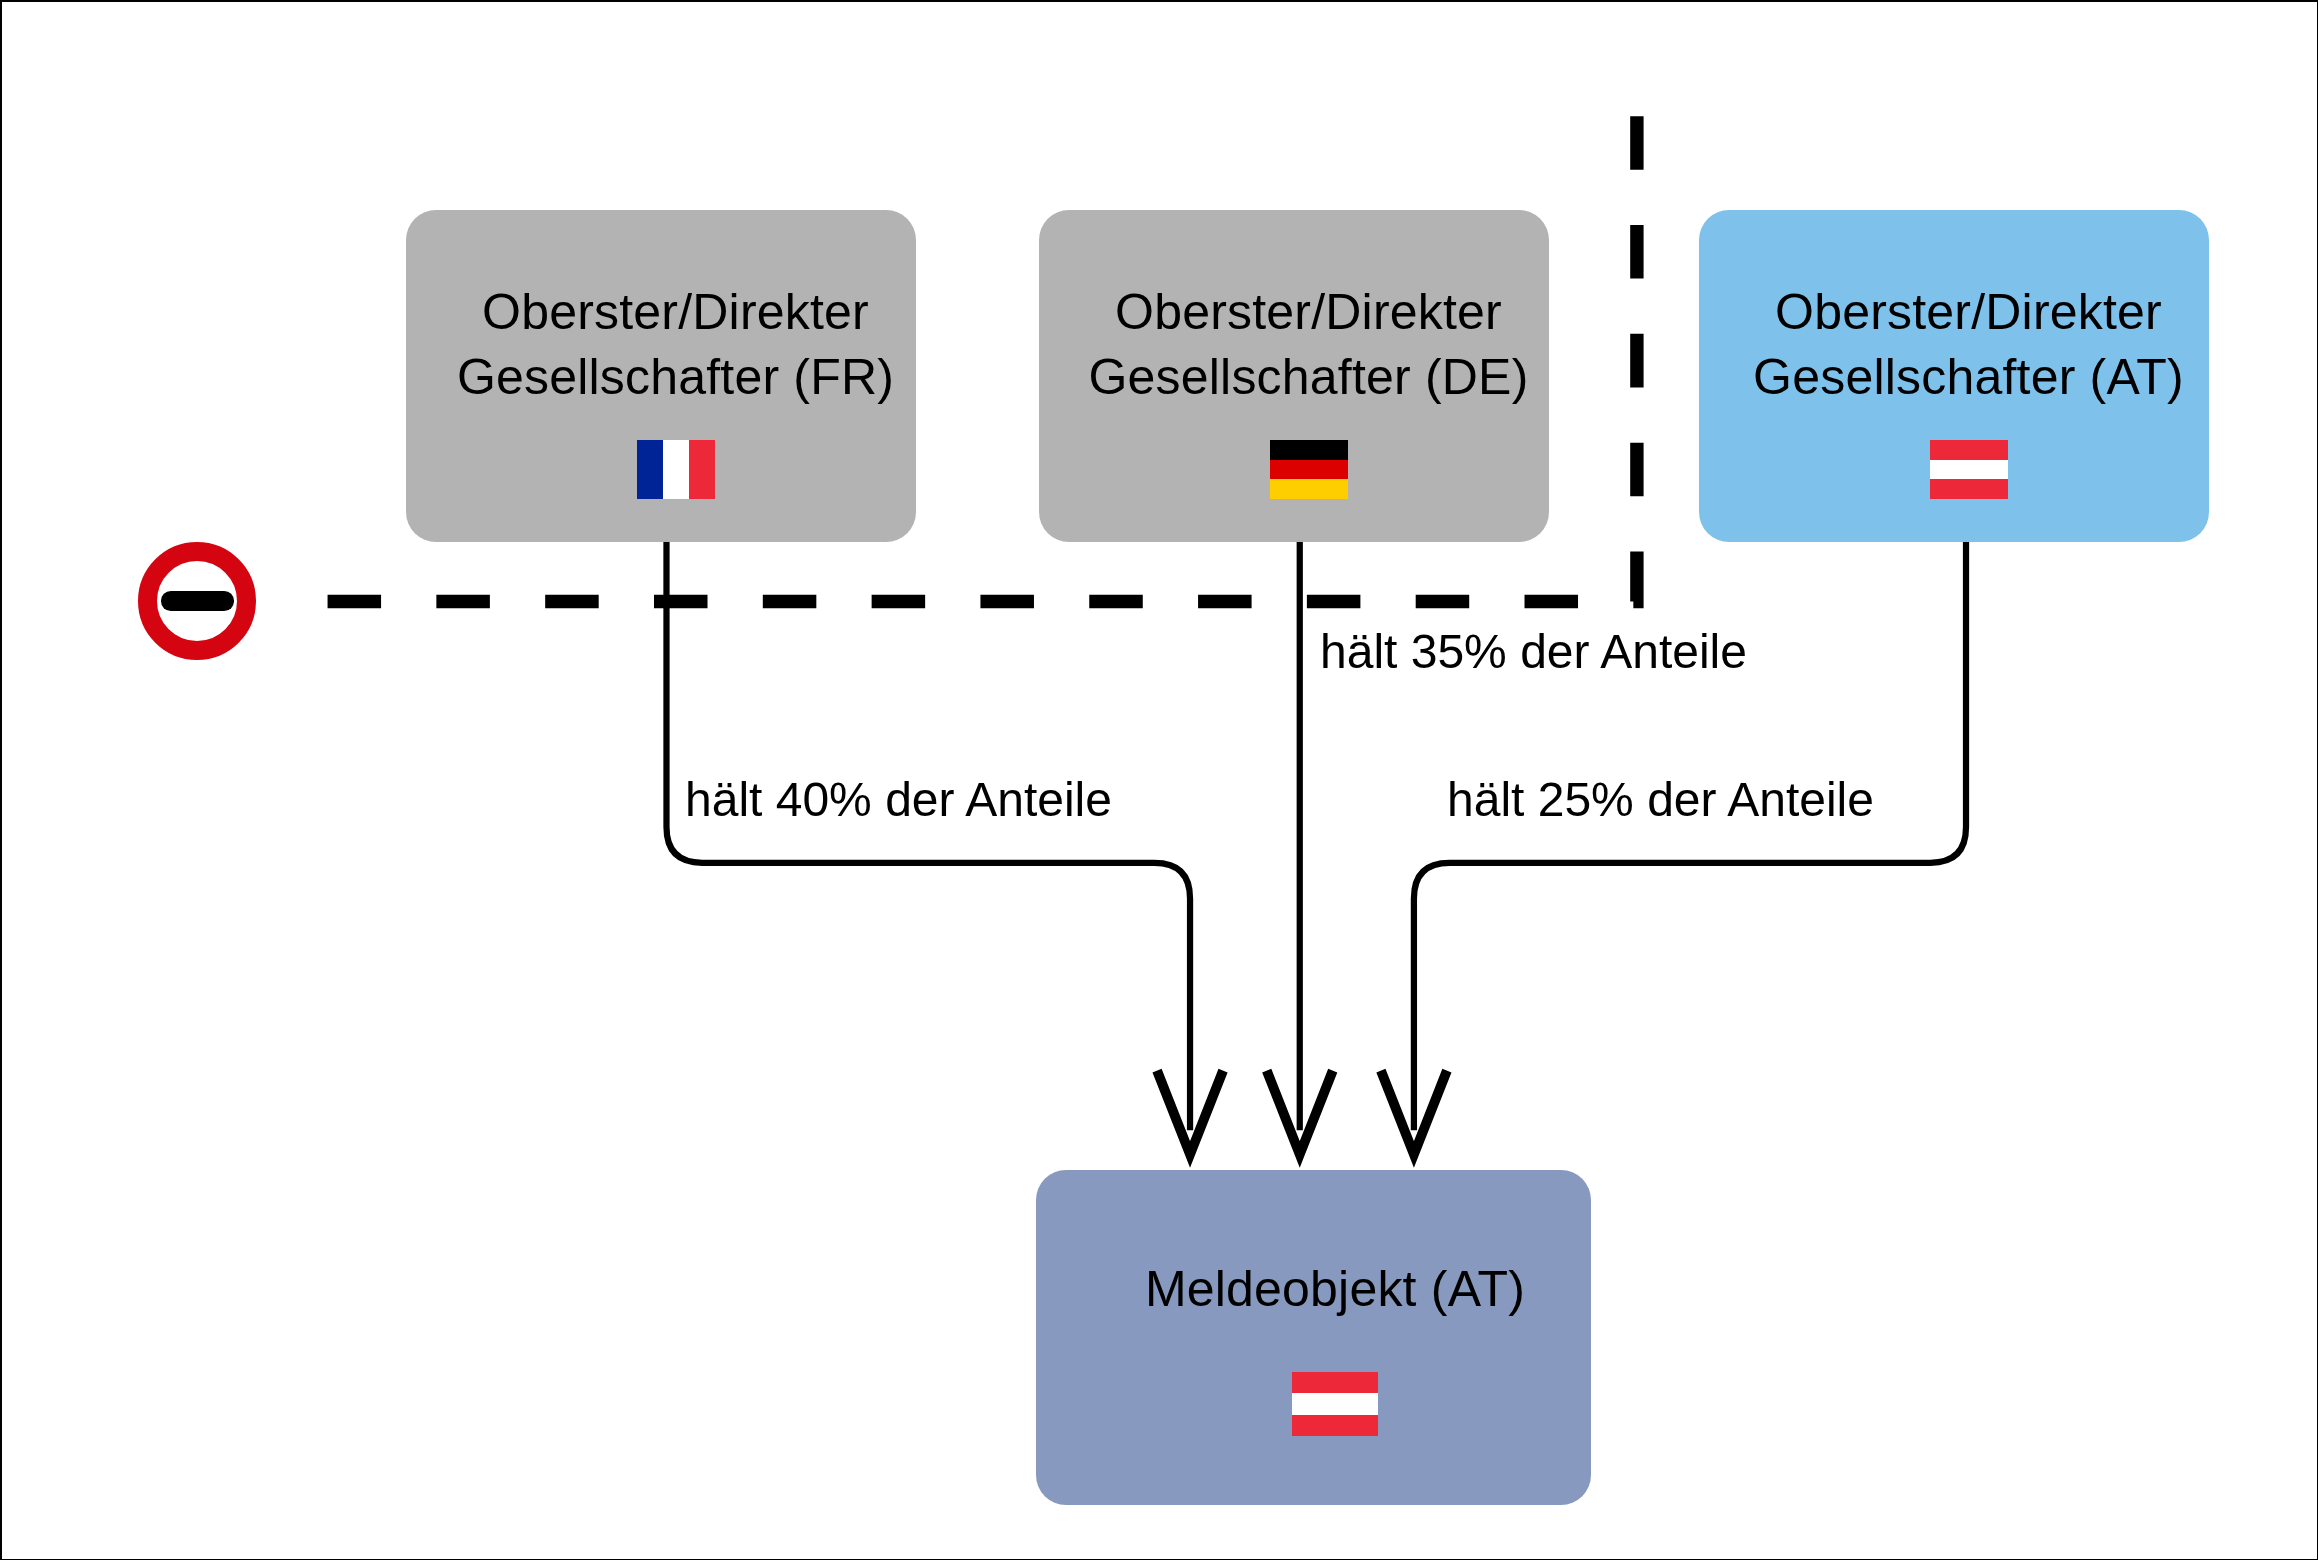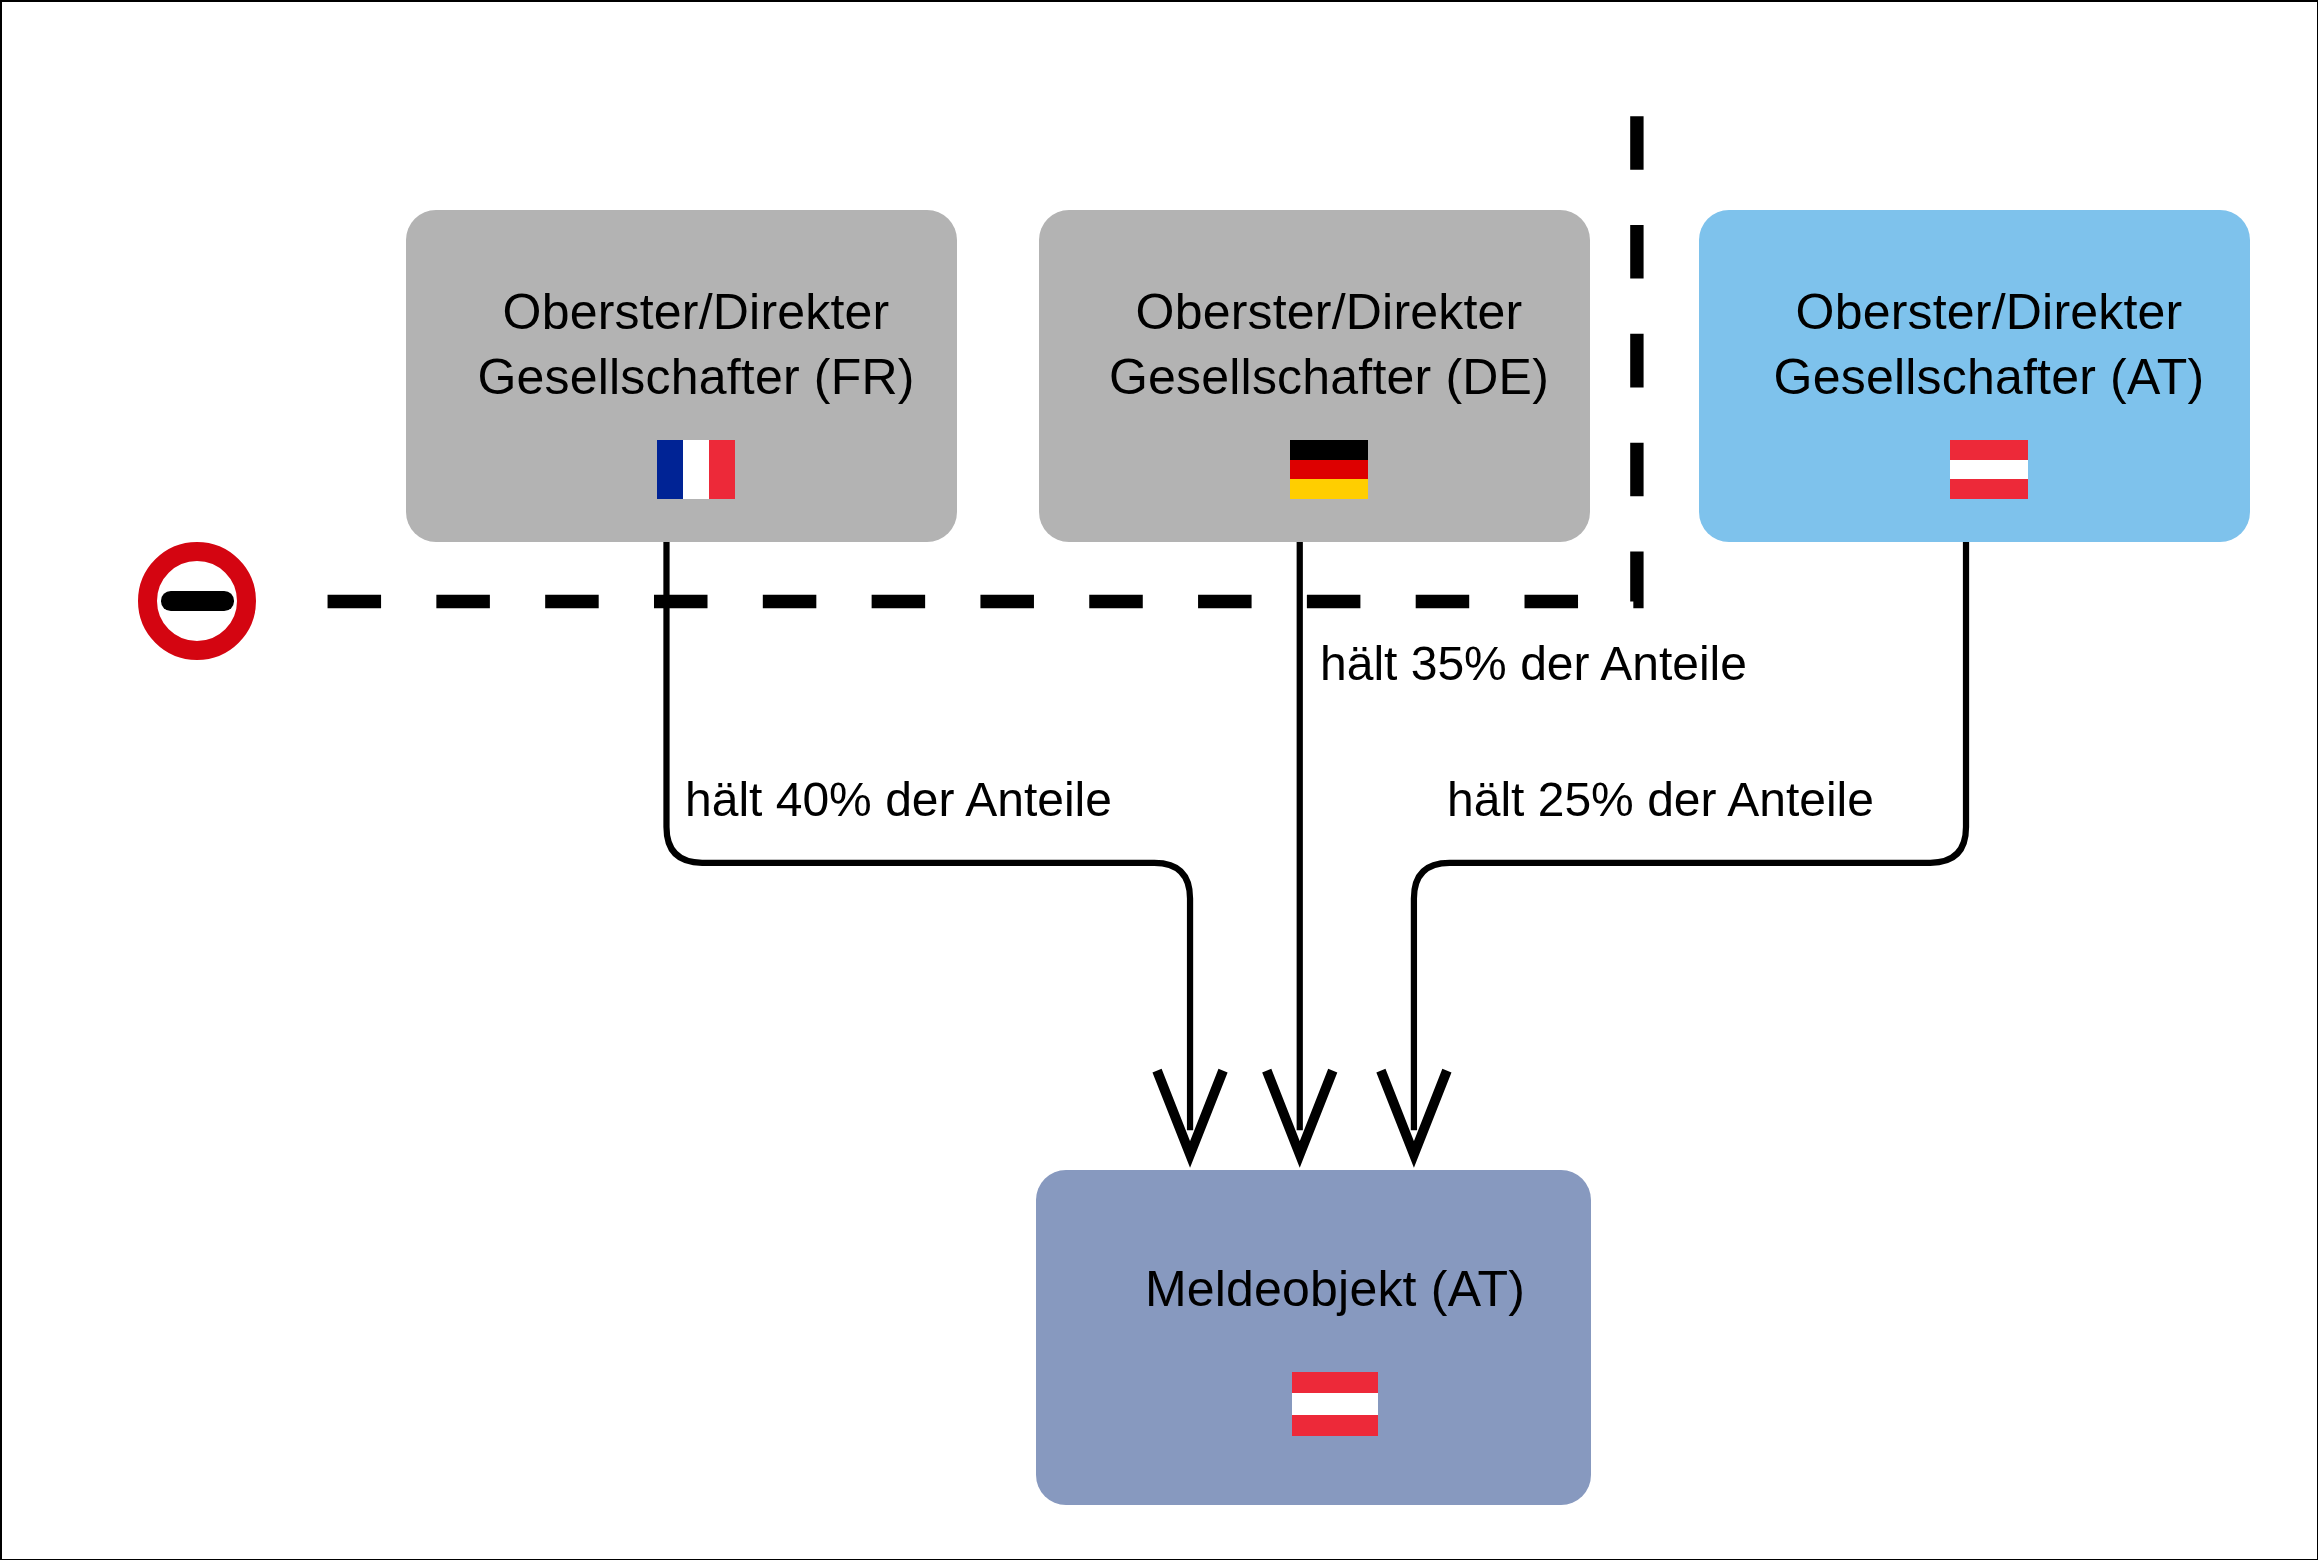--- a/index.html
+++ b/index.html
@@ -42,21 +42,21 @@
   }
   .node-label {
     text-align: center;
     font-size: 50px;
     line-height: 1.30;
     letter-spacing: 0.2px;
     white-space: pre-line;
     color: #000000;
   }
   .node-shareholder {
-    width: 551px;
+    width: 510px;
     height: 332px;
     background: #b3b3b3;
     padding-left: 29px;
   }
   .node-shareholder .node-label { padding-top: 70px; }
   .node-at-highlight { background: #7ec2ec; }
   .node-target {
     width: 555px;
     height: 335px;
     background: #8799bf;
@@ -165,18 +165,18 @@
     <div class="node-label">Meldeobjekt (AT)</div>
     <div class="flag horizontal flag-target">
       <div class="band" style="background:#ed2939;"></div>
       <div class="band" style="background:#ffffff;"></div>
       <div class="band" style="background:#ed2939;"></div>
     </div>
   </div>
 
   <div class="edge-label" style="left:683px; top:770px;">hält 40% der Anteile</div>
 
-  <div class="edge-label" style="left:1318px; top:622px;margin-top:12px;">hält 35% der Anteile</div>
+  <div class="edge-label" style="left:1318px; top:622px;">hält 35% der Anteile</div>
 
   <div class="edge-label" style="left:1438px; top:770px;margin-left:7px;">hält 25% der Anteile</div>
 
 </div>
 
 
 </body></html>

